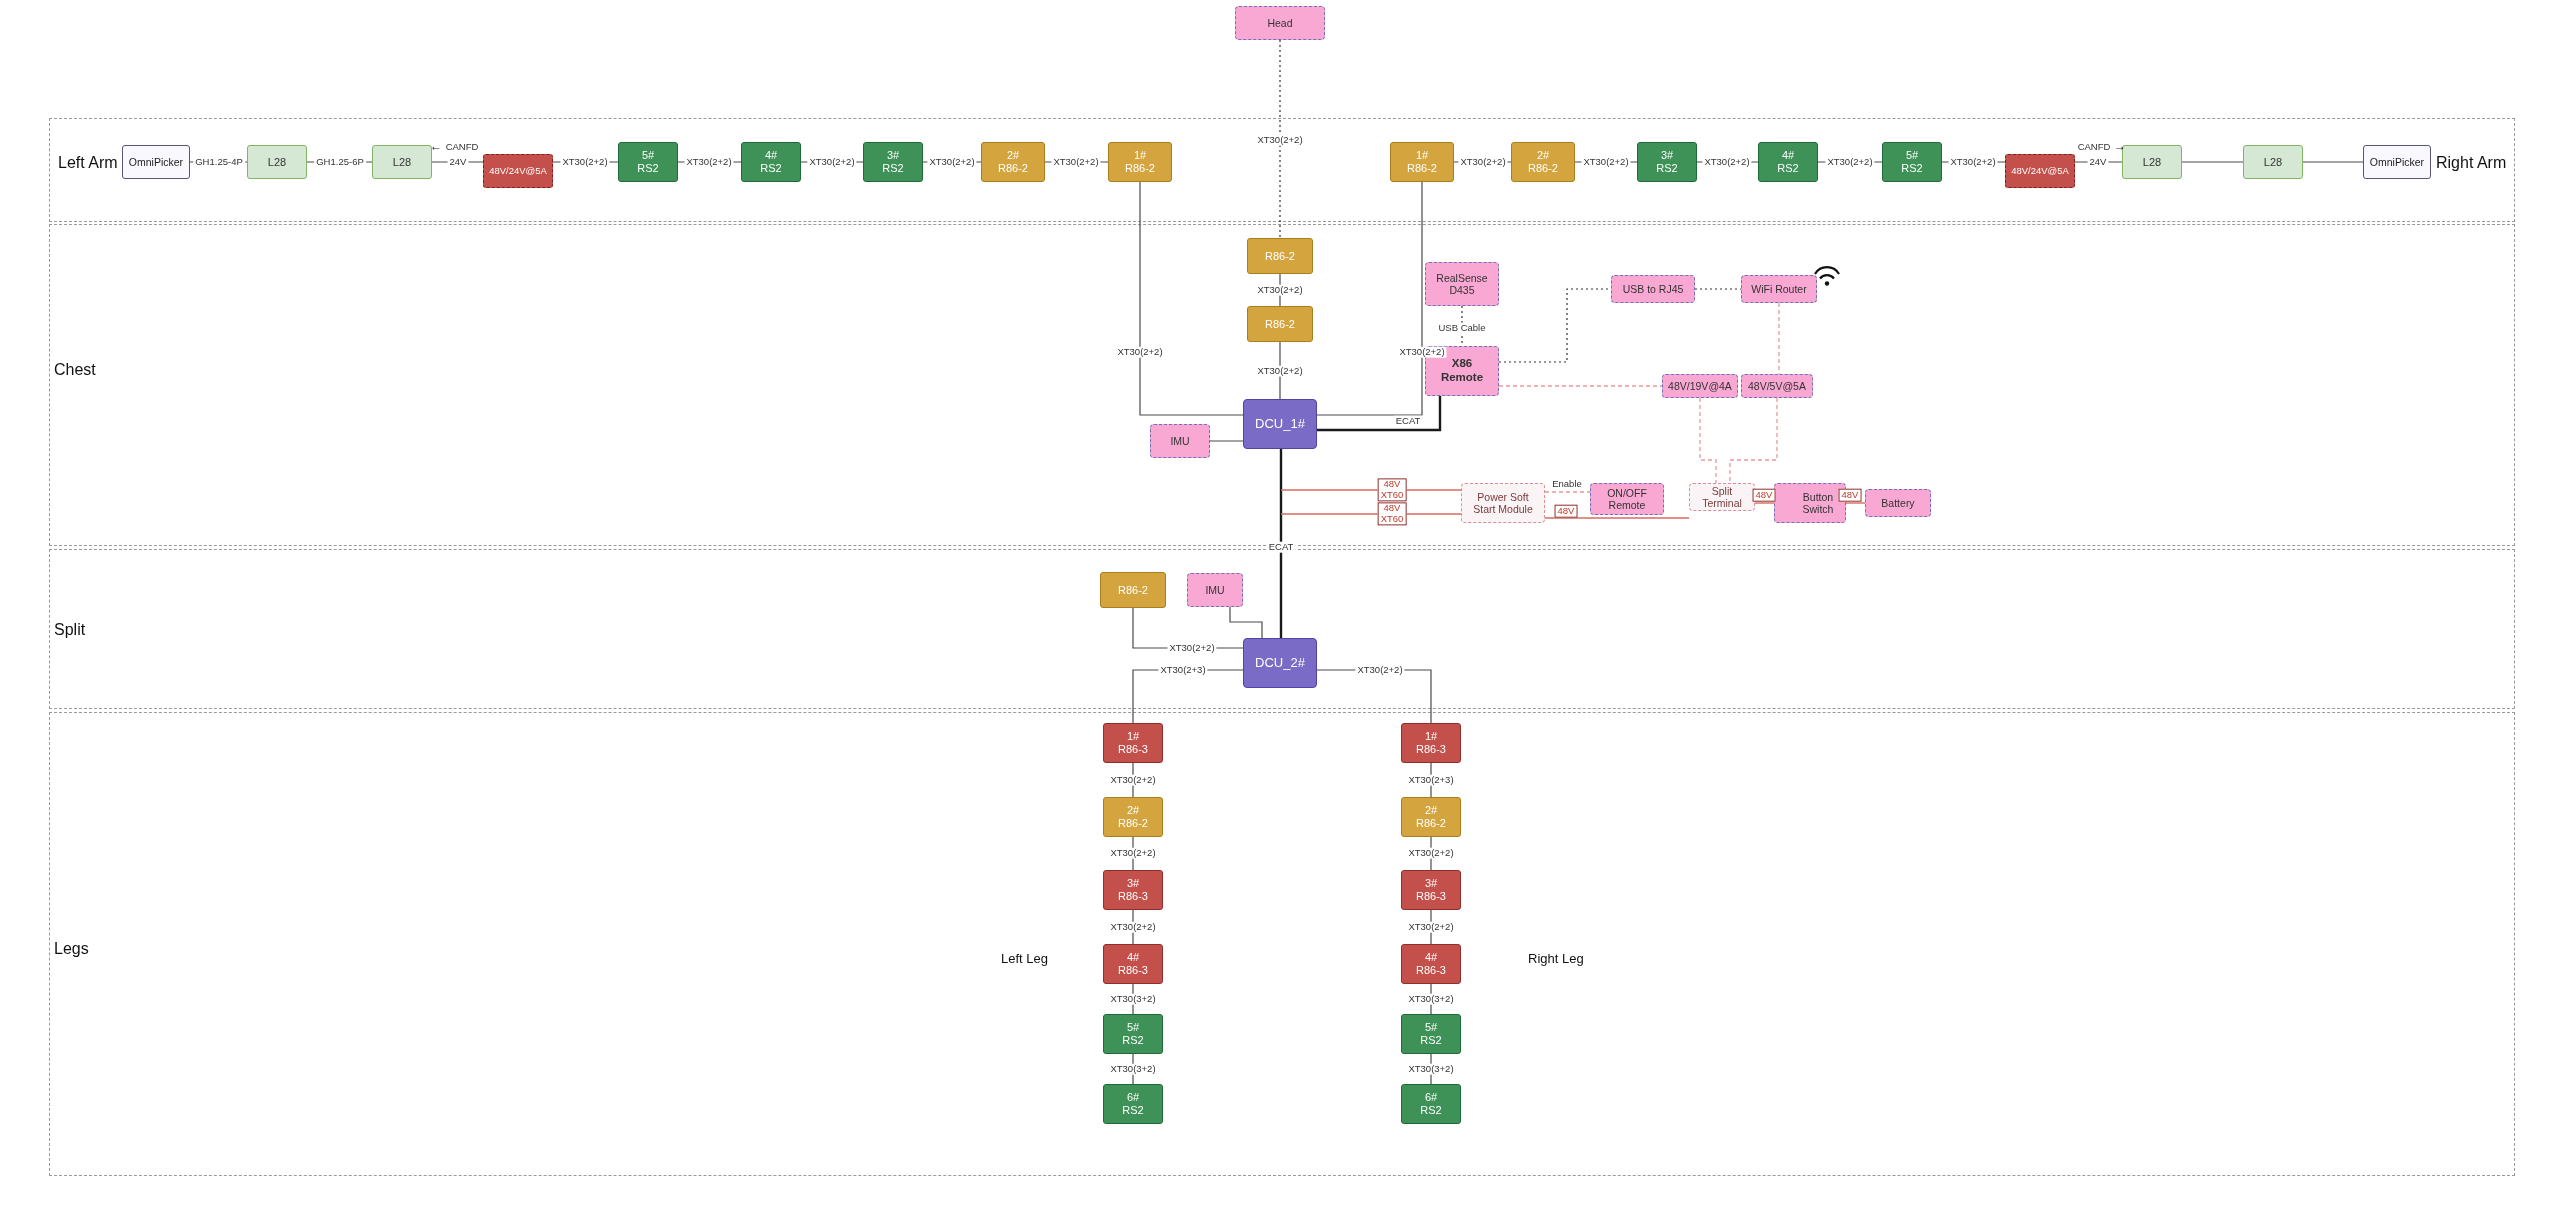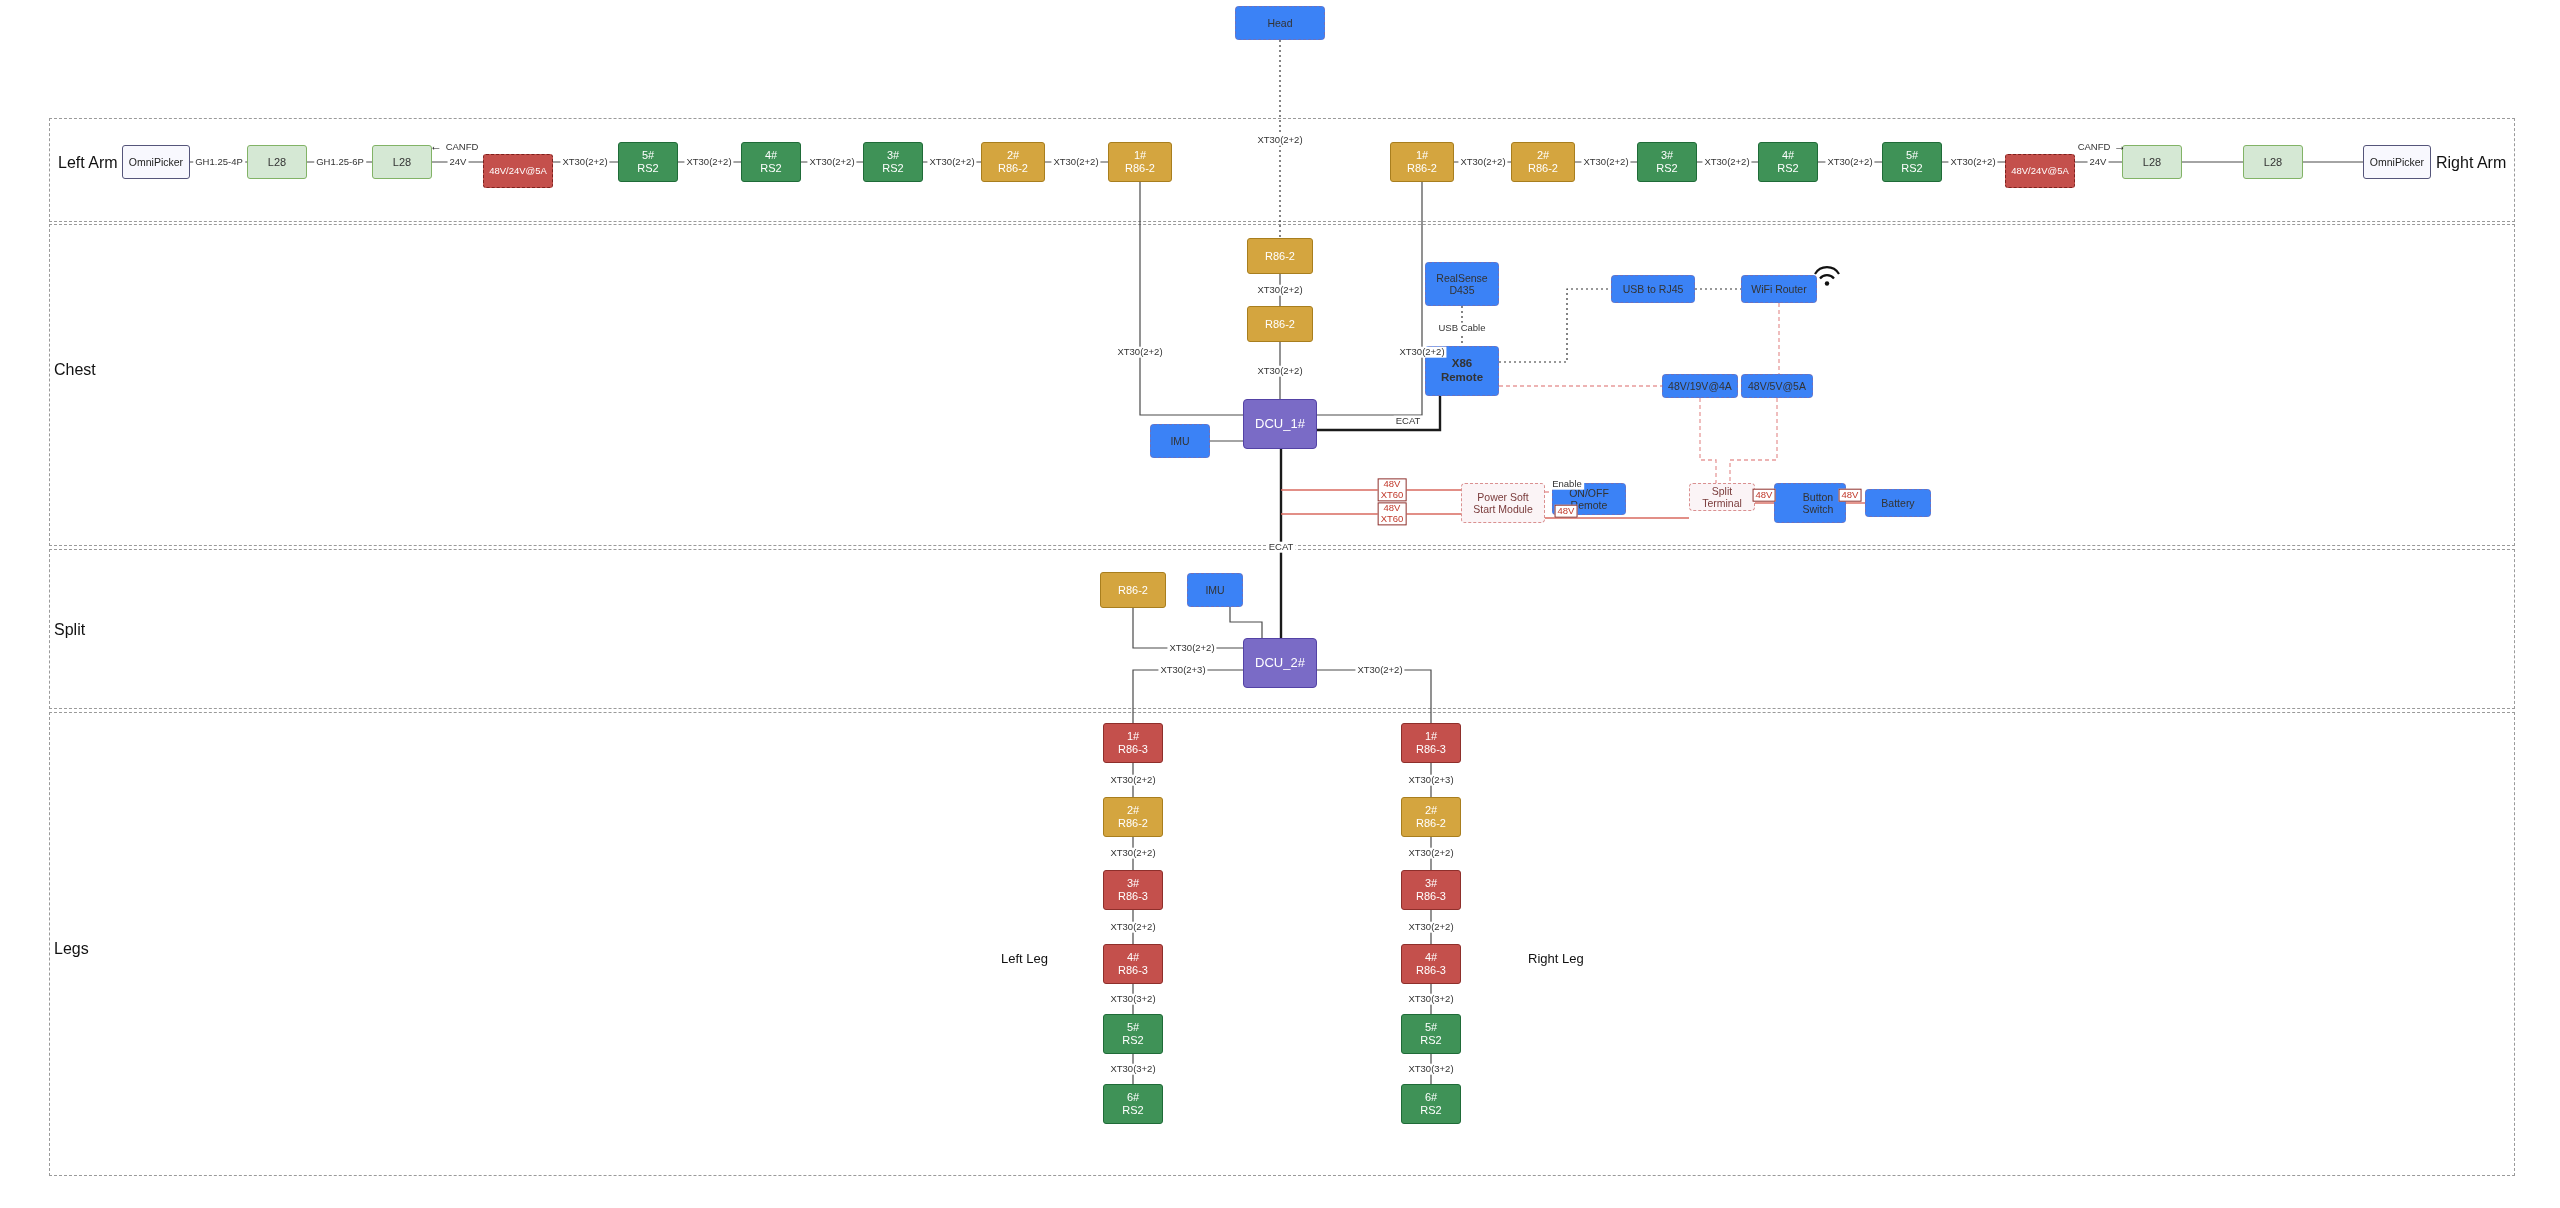--- a/index.html
+++ b/index.html
@@ -10,21 +10,21 @@
   .sec-label{position:absolute;font-size:16px;color:#111;z-index:3;background:#fff;padding:0 2px;}
   .grp-label{position:absolute;font-size:13px;color:#111;z-index:3;}
   .node{position:absolute;box-sizing:border-box;display:flex;flex-direction:column;align-items:center;justify-content:center;text-align:center;z-index:2;line-height:1.18;border-radius:3px;}
   .green{background:#3F9257;border:1px solid #1F6B38;color:#fff;font-size:11px;}
   .yellow{background:#D4A53F;border:1px solid #A87E1E;color:#fff;font-size:11px;}
   .red{background:#C4504C;border:1px solid #8E2F2B;color:#fff;font-size:11px;}
   .purple{background:#7A6BC6;border:1px solid #5342A5;color:#fff;font-size:13px;border-radius:4px;}
   .l28{background:#D5E8D4;border:1px solid #82B366;color:#333;font-size:11px;}
   .omni{background:#F8F8FE;border:1px solid #55557A;color:#222;font-size:10.5px;}
   .redpsu{background:#C4504C;border:1px dashed #7E211D;color:#fff;font-size:9.5px;margin-top:9px;}
-  .module{background:#3b82f6;border:1px dashed #7070B8;color:#333;font-size:10.5px;border-radius:4px;justify-content:center;}
+  .module{background:#f9a8d4;border:1px dashed #7070B8;color:#333;font-size:10.5px;border-radius:4px;justify-content:center;}
   .module.strong{font-weight:bold;font-size:11.5px;}
   .pinkmod{background:#FBF4F6;border:1px dashed #DA9090;color:#7A3B3B;font-size:10.5px;border-radius:4px;}
   .elabel{position:absolute;transform:translate(-50%,-50%);background:#fff;font-size:9.5px;color:#333;padding:0 2px;white-space:nowrap;line-height:1.12;text-align:center;z-index:3;}
   .elabel.red{color:#C0392B;}
   .elabel.arrow{font-size:12px;background:transparent;padding:0;color:#111;}
   .w{stroke:#4a4a4a;stroke-width:1.2;fill:none;}
   .d{stroke:#333;stroke-width:1.2;stroke-dasharray:2,3;fill:none;}
   .p{stroke:#E79A9A;stroke-width:1.3;stroke-dasharray:4,3;fill:none;}
   .r{stroke:#D96A5F;stroke-width:1.4;fill:none;}
   .t{stroke:#1a1a1a;stroke-width:2.4;fill:none;}
@@ -201,21 +201,21 @@
     <div class="node module" style="left: 1662px; top: 374px; width: 76px; height: 24px;">
       <span>48V/19V@4A</span>
     </div>
     <div class="node module" style="left: 1741px; top: 374px; width: 72px; height: 24px;">
       <span>48V/5V@5A</span>
     </div>
     <div class="node pinkmod" style="left: 1461px; top: 483px; width: 84px; height: 40px;">
       <span>Power Soft</span>
       <span>Start Module</span>
     </div>
-    <div class="node module" style="left: 1552px; top: 483px; width: 74px; height: 32px;">
+    <div class="node module" style="left: 1590px; top: 483px; width: 74px; height: 32px;">
       <span>ON/OFF</span>
       <span>Remote</span>
     </div>
     <div class="node pinkmod" style="left: 1689px; top: 483px; width: 66px; height: 28px;">
       <span>Split</span>
       <span>Terminal</span>
     </div>
     <div class="node module" style="left: 1774px; top: 483px; width: 72px; height: 40px; padding-left: 16px;">
       <span>Button</span>
       <span>Switch</span>

